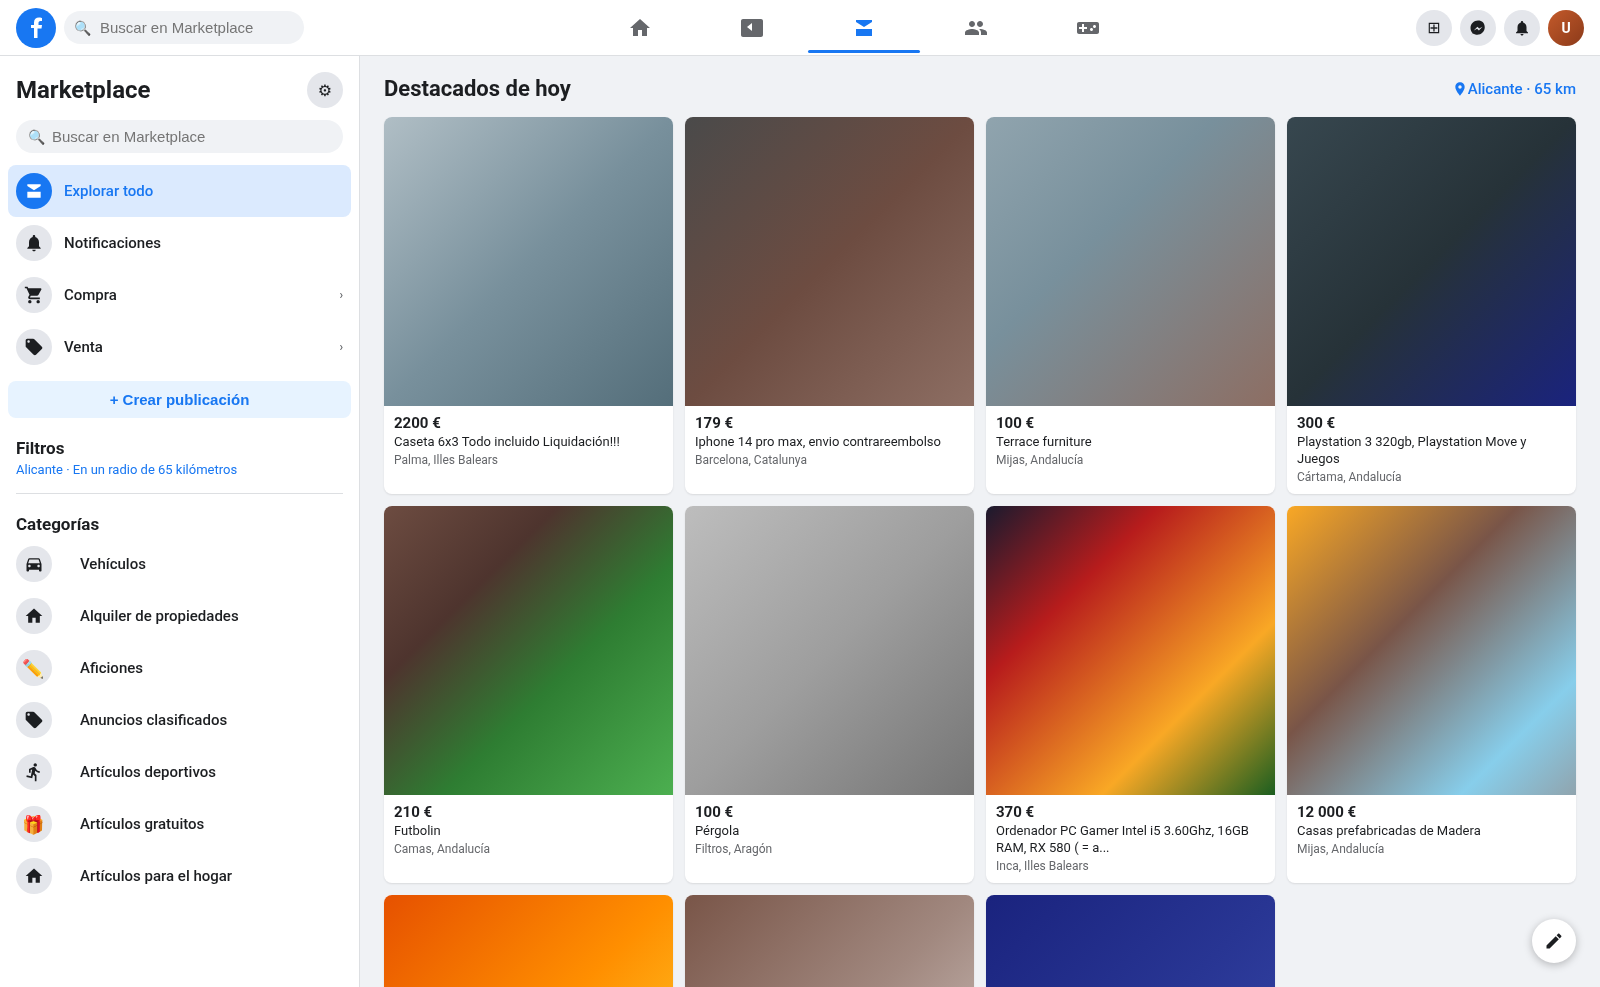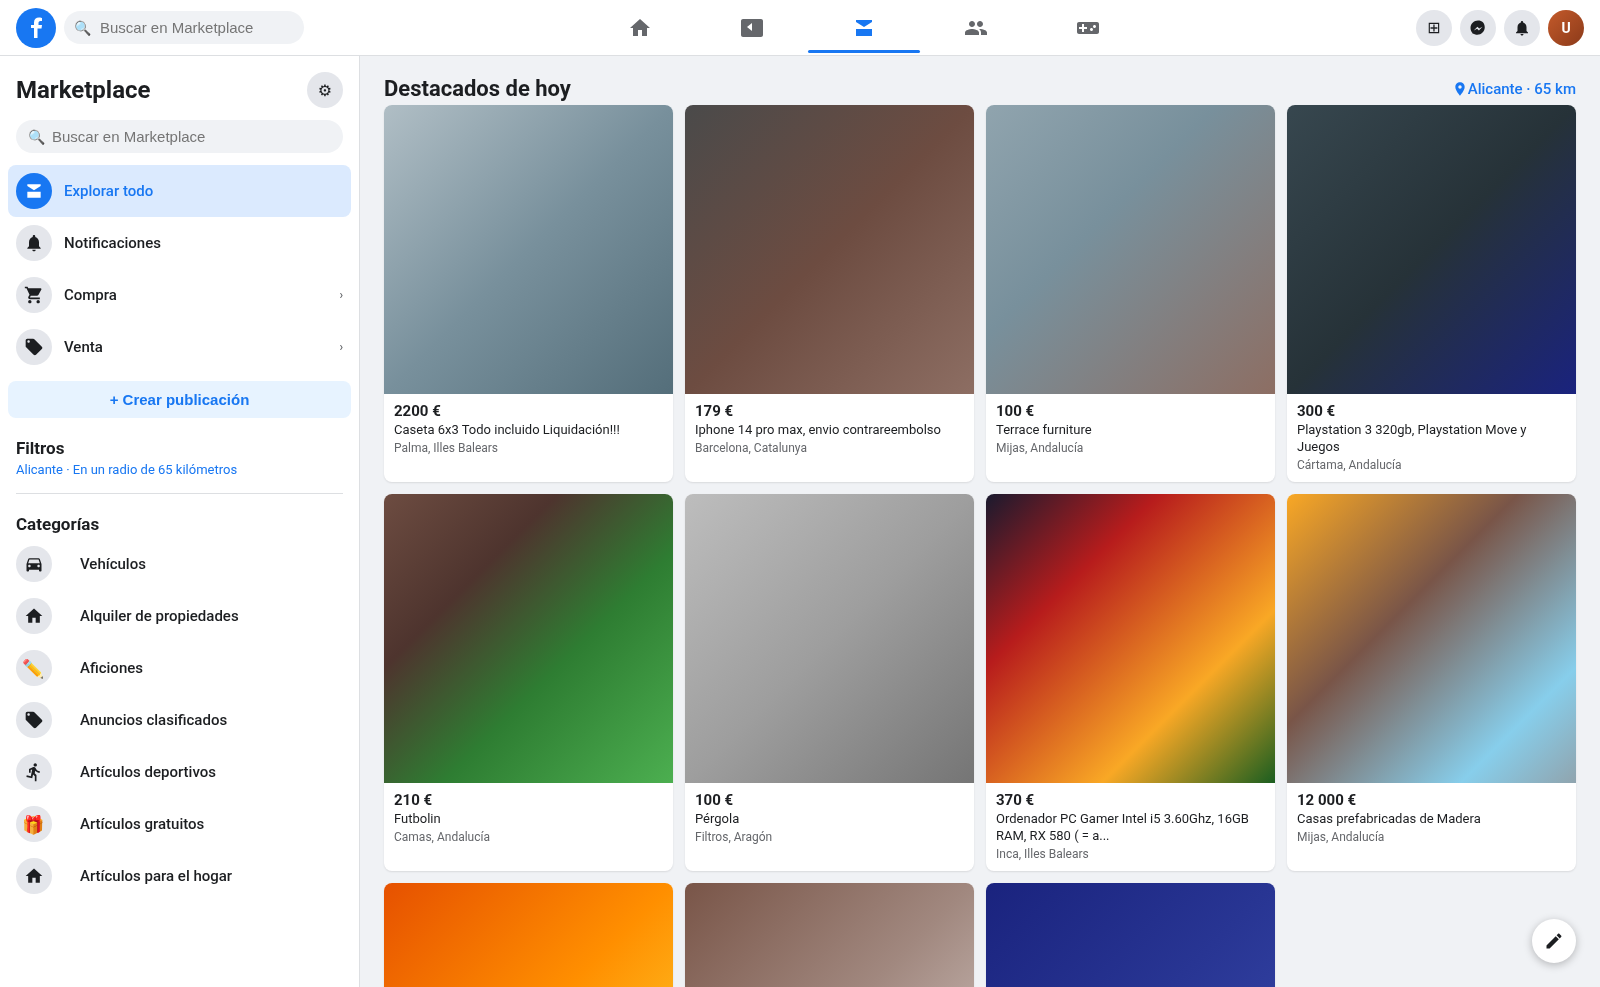--- a/index.html
+++ b/index.html
@@ -116,21 +116,21 @@
       width: 36px; height: 36px; border-radius: 50%;
       background: #e4e6eb; display: flex; align-items: center; justify-content: center;
       font-size: 18px; flex-shrink: 0;
     }
 
     
     .main-content { flex: 1; overflow-y: auto; padding: 20px 24px; }
 
     .main-header {
       display: flex; align-items: center; justify-content: space-between;
-      margin-bottom: 4px;
+      margin-bottom: 16px;
     }
     .main-title { font-size: 22px; font-weight: 700; color: #1c1e21; }
     .location-badge {
       display: flex; align-items: center; 
       color: #1877f2; font-size: 15px; font-weight: 500; cursor: pointer;
     }
 
     
     .product-grid {
       display: grid; grid-template-columns: repeat(4, 1fr); gap: 12px;

